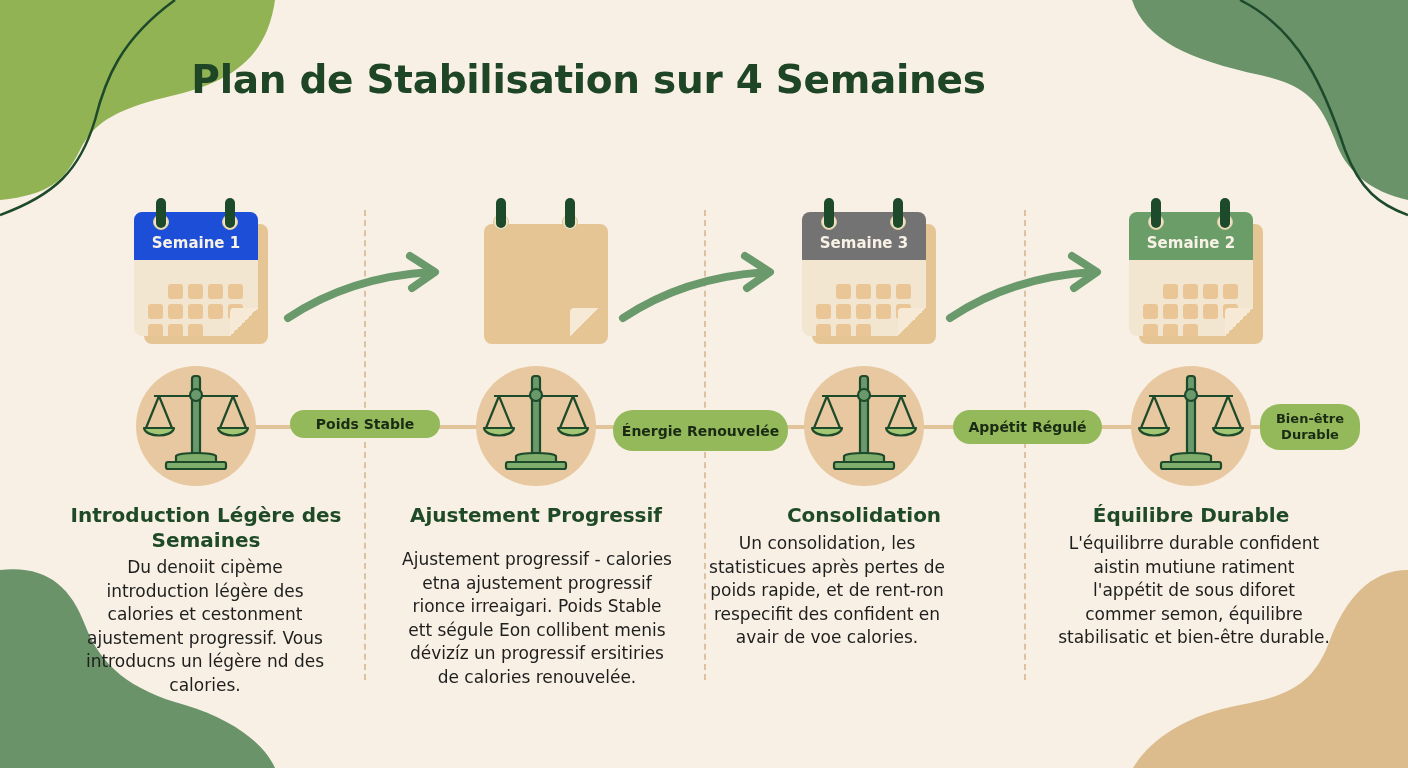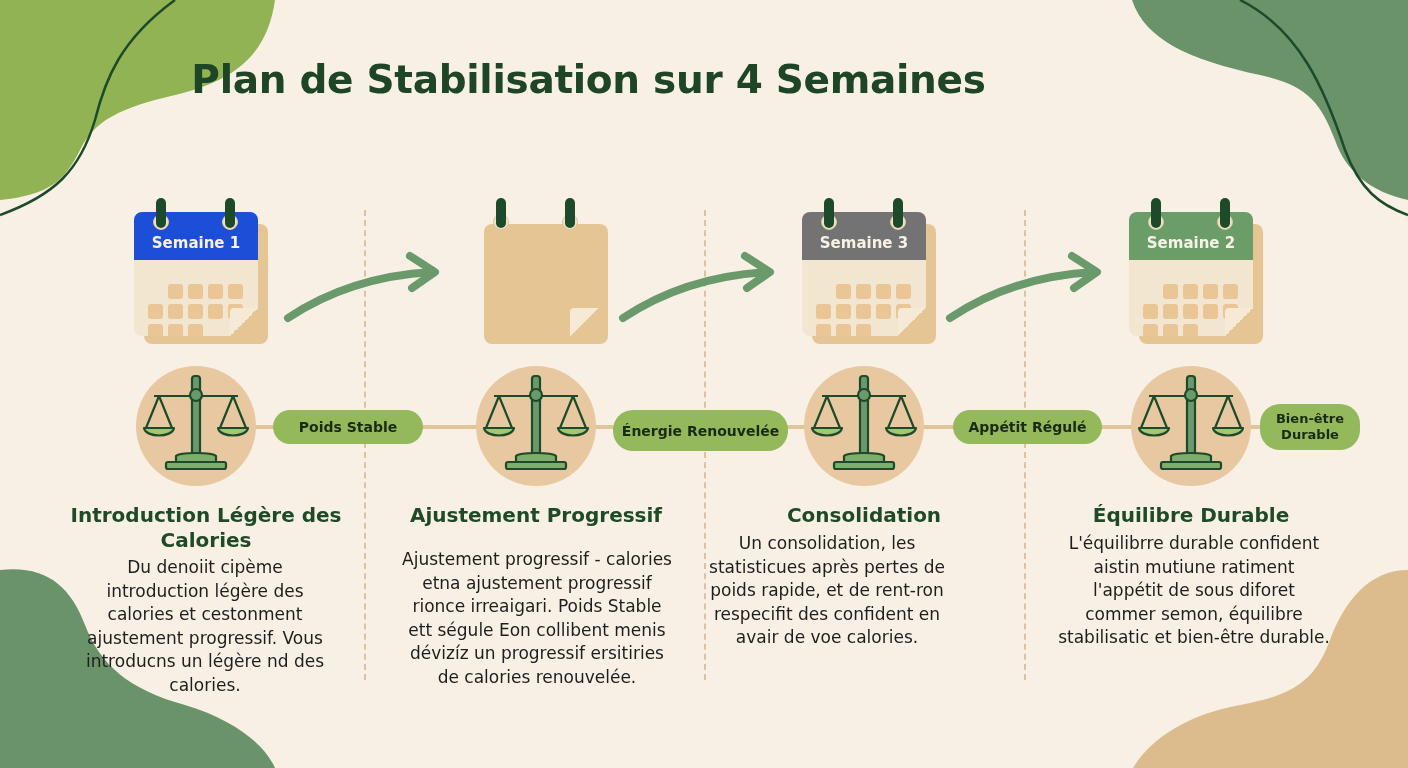--- a/index.html
+++ b/index.html
@@ -255,26 +255,26 @@
       <circle cx="60" cy="29" r="6" fill="#6a9a6c"></circle>
       <path d="M23,30 L10,62 M23,30 L36,62 M97,30 L84,62 M97,30 L110,62" fill="none"></path>
       <path d="M8,62 L38,62 C36,72 10,72 8,62 Z" fill="#a2c674"></path>
       <path d="M82,62 L112,62 C110,72 84,72 82,62 Z" fill="#a2c674"></path>
       <path d="M40,96 L80,96 L80,90 C76,86 44,86 40,90 Z" fill="#7fae6c"></path>
       <rect x="30" y="96" width="60" height="7" rx="2" fill="#7fae6c"></rect>
     </g>
   </svg>
 </div>
 
-<div class="pill" style="left:273px;top:410px;width:150px;height:34px">Poids Stable</div>
+<div class="pill" style="left:290px;top:410px;width:150px;height:28px">Poids Stable</div>
 <div class="pill" style="left:613px;top:410px;width:175px;height:41px">Énergie Renouvelée</div>
 <div class="pill" style="left:953px;top:410px;width:149px;height:34px">Appétit Régulé</div>
 <div class="pill" style="left:1260px;top:404px;width:100px;height:46px;font-size:13px">Bien-être Durable</div>
 
-<div class="step-title" style="left:46px;width:320px">Introduction Légère des Calories</div>
+<div class="step-title" style="left:46px;width:320px">Introduction Légère des Semaines</div>
 <div class="step-title" style="left:386px">Ajustement Progressif</div>
 <div class="step-title" style="left:714px">Consolidation</div>
 <div class="step-title" style="left:1041px">Équilibre Durable</div>
 
 <div class="step-body" style="left:80px;top:556px;width:250px">Du denoiit cipème introduction légère des calories et cestonment ajustement progressif. Vous introducns un légère nd des calories.</div>
 <div class="step-body" style="left:398px;top:548px;width:278px">Ajustement progressif - calories etna ajustement progressif rionce irreaigari. Poids Stable ett ségule Eon collibent menis dévizíz un progressif ersitiries de calories renouvelée.</div>
 <div class="step-body" style="left:692px;top:532px;width:270px">Un consolidation, les statisticues après pertes de poids rapide, et de rent-ron respecifit des confident en avair de voe calories.</div>
 <div class="step-body" style="left:1058px;top:532px;width:272px">L'équilibrre durable confident aistin mutiune ratiment l'appétit de sous diforet commer semon, équilibre stabilisatic et bien-être durable.</div>
 
 </body></html>

